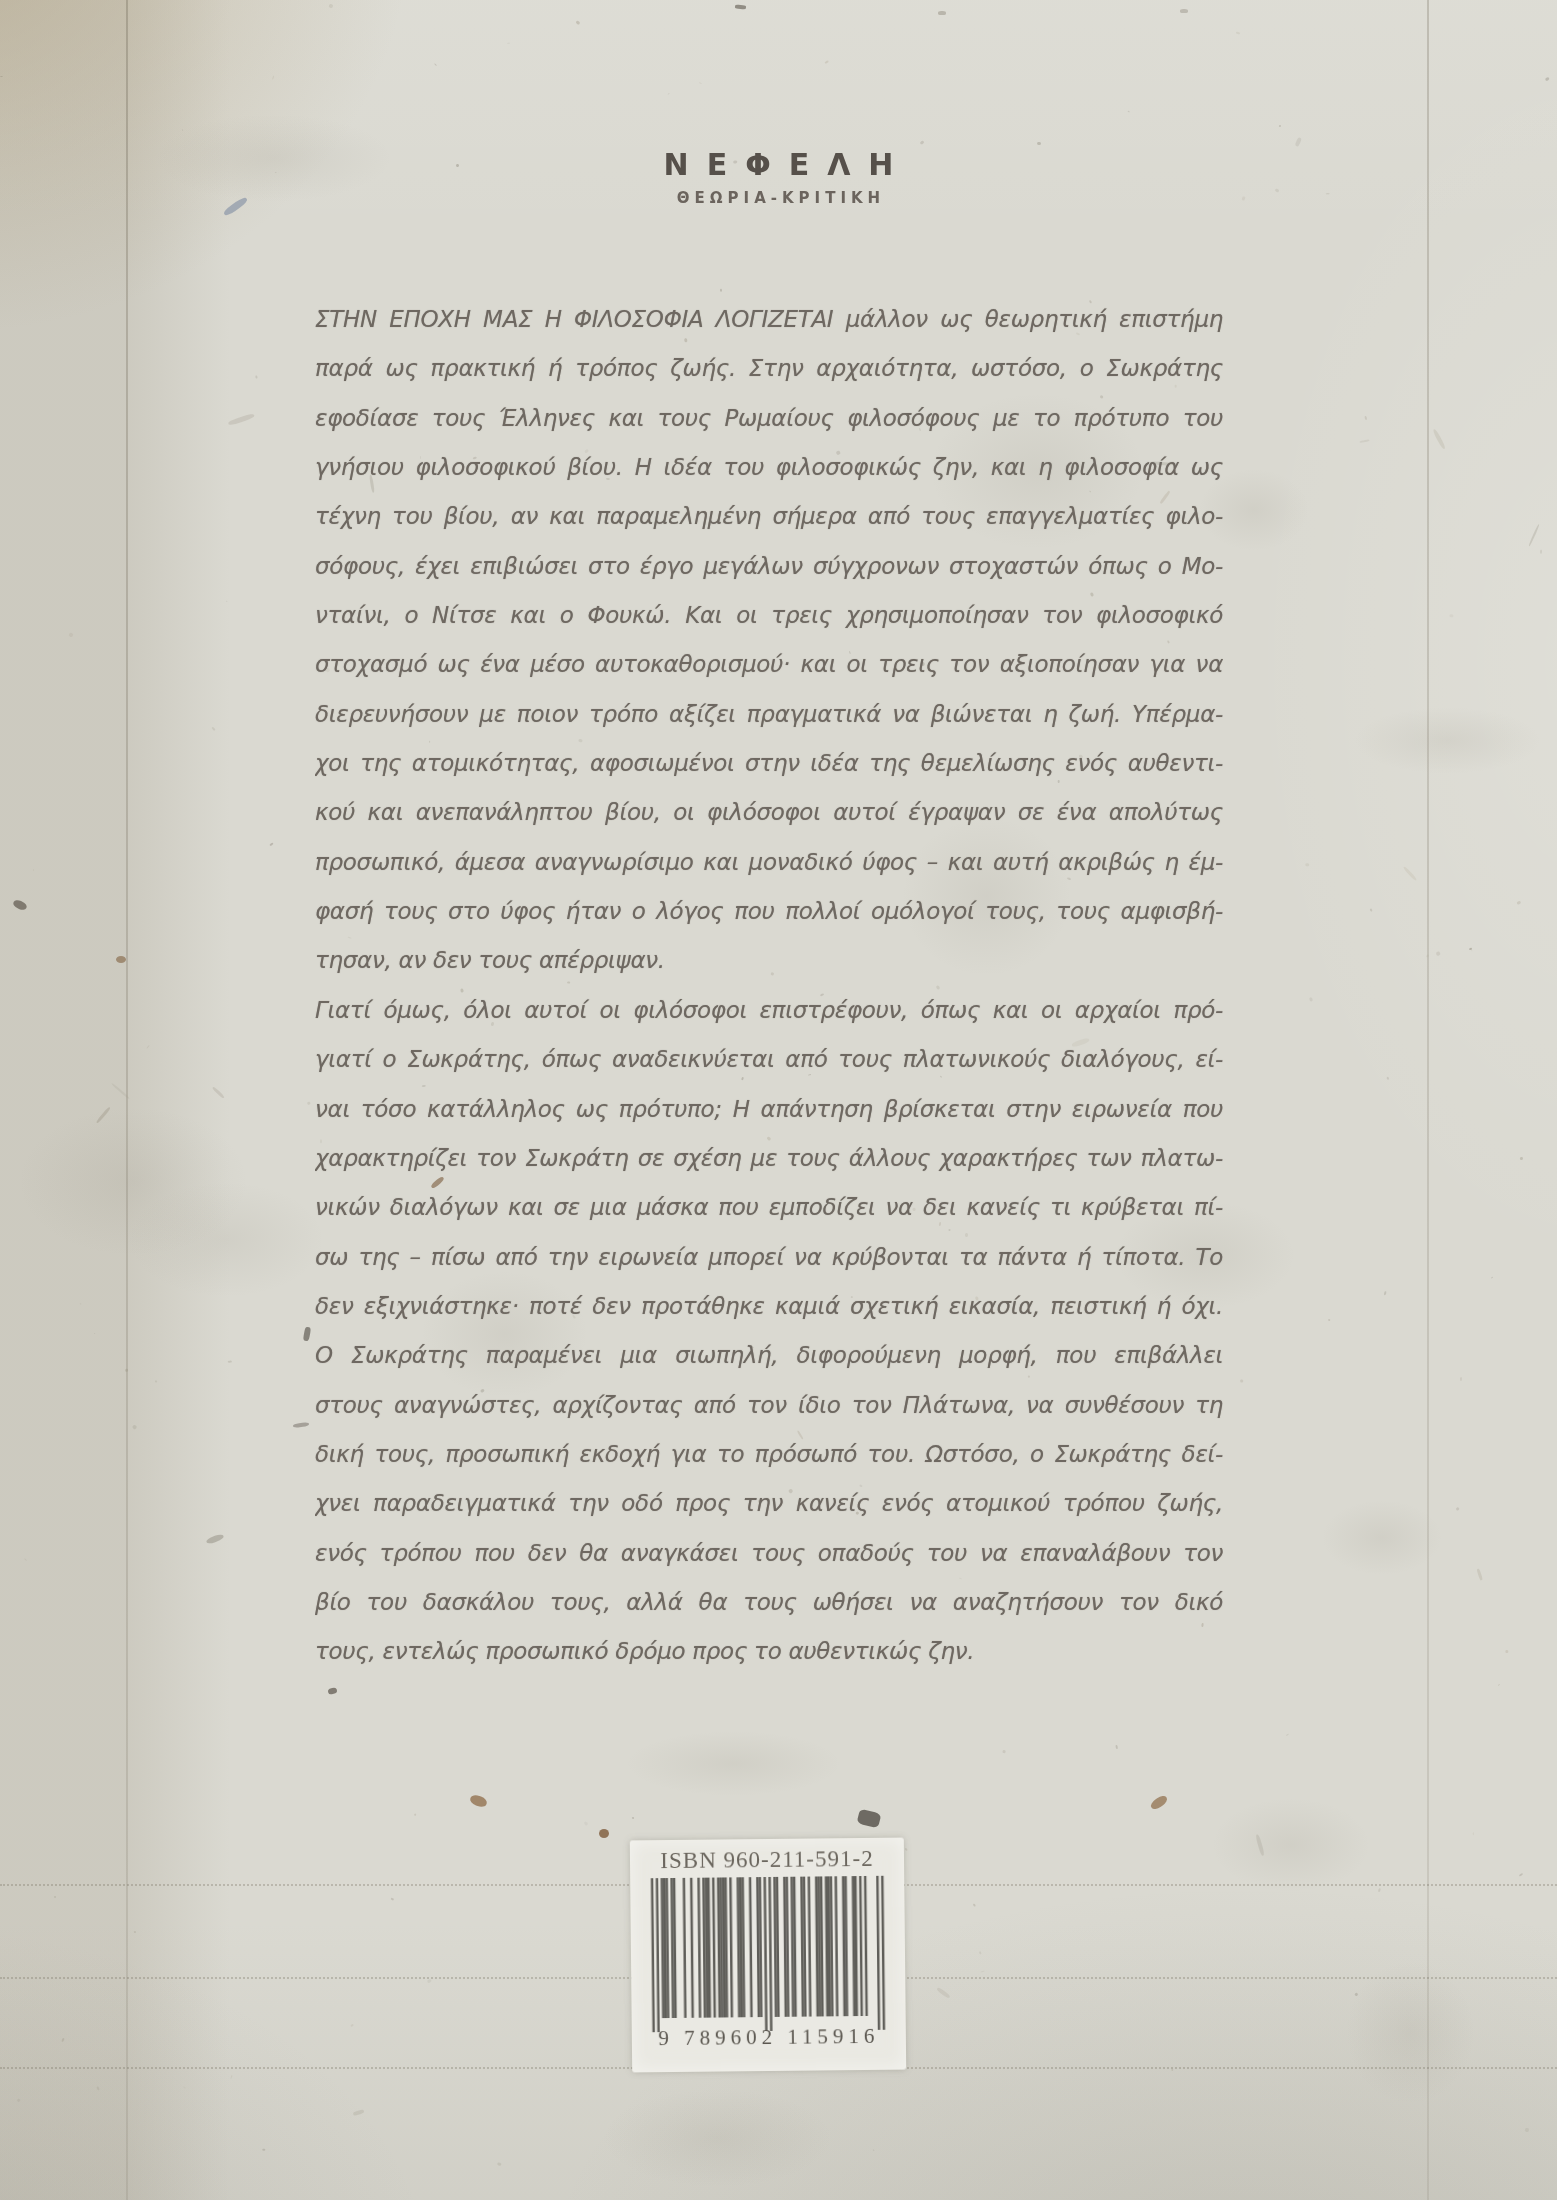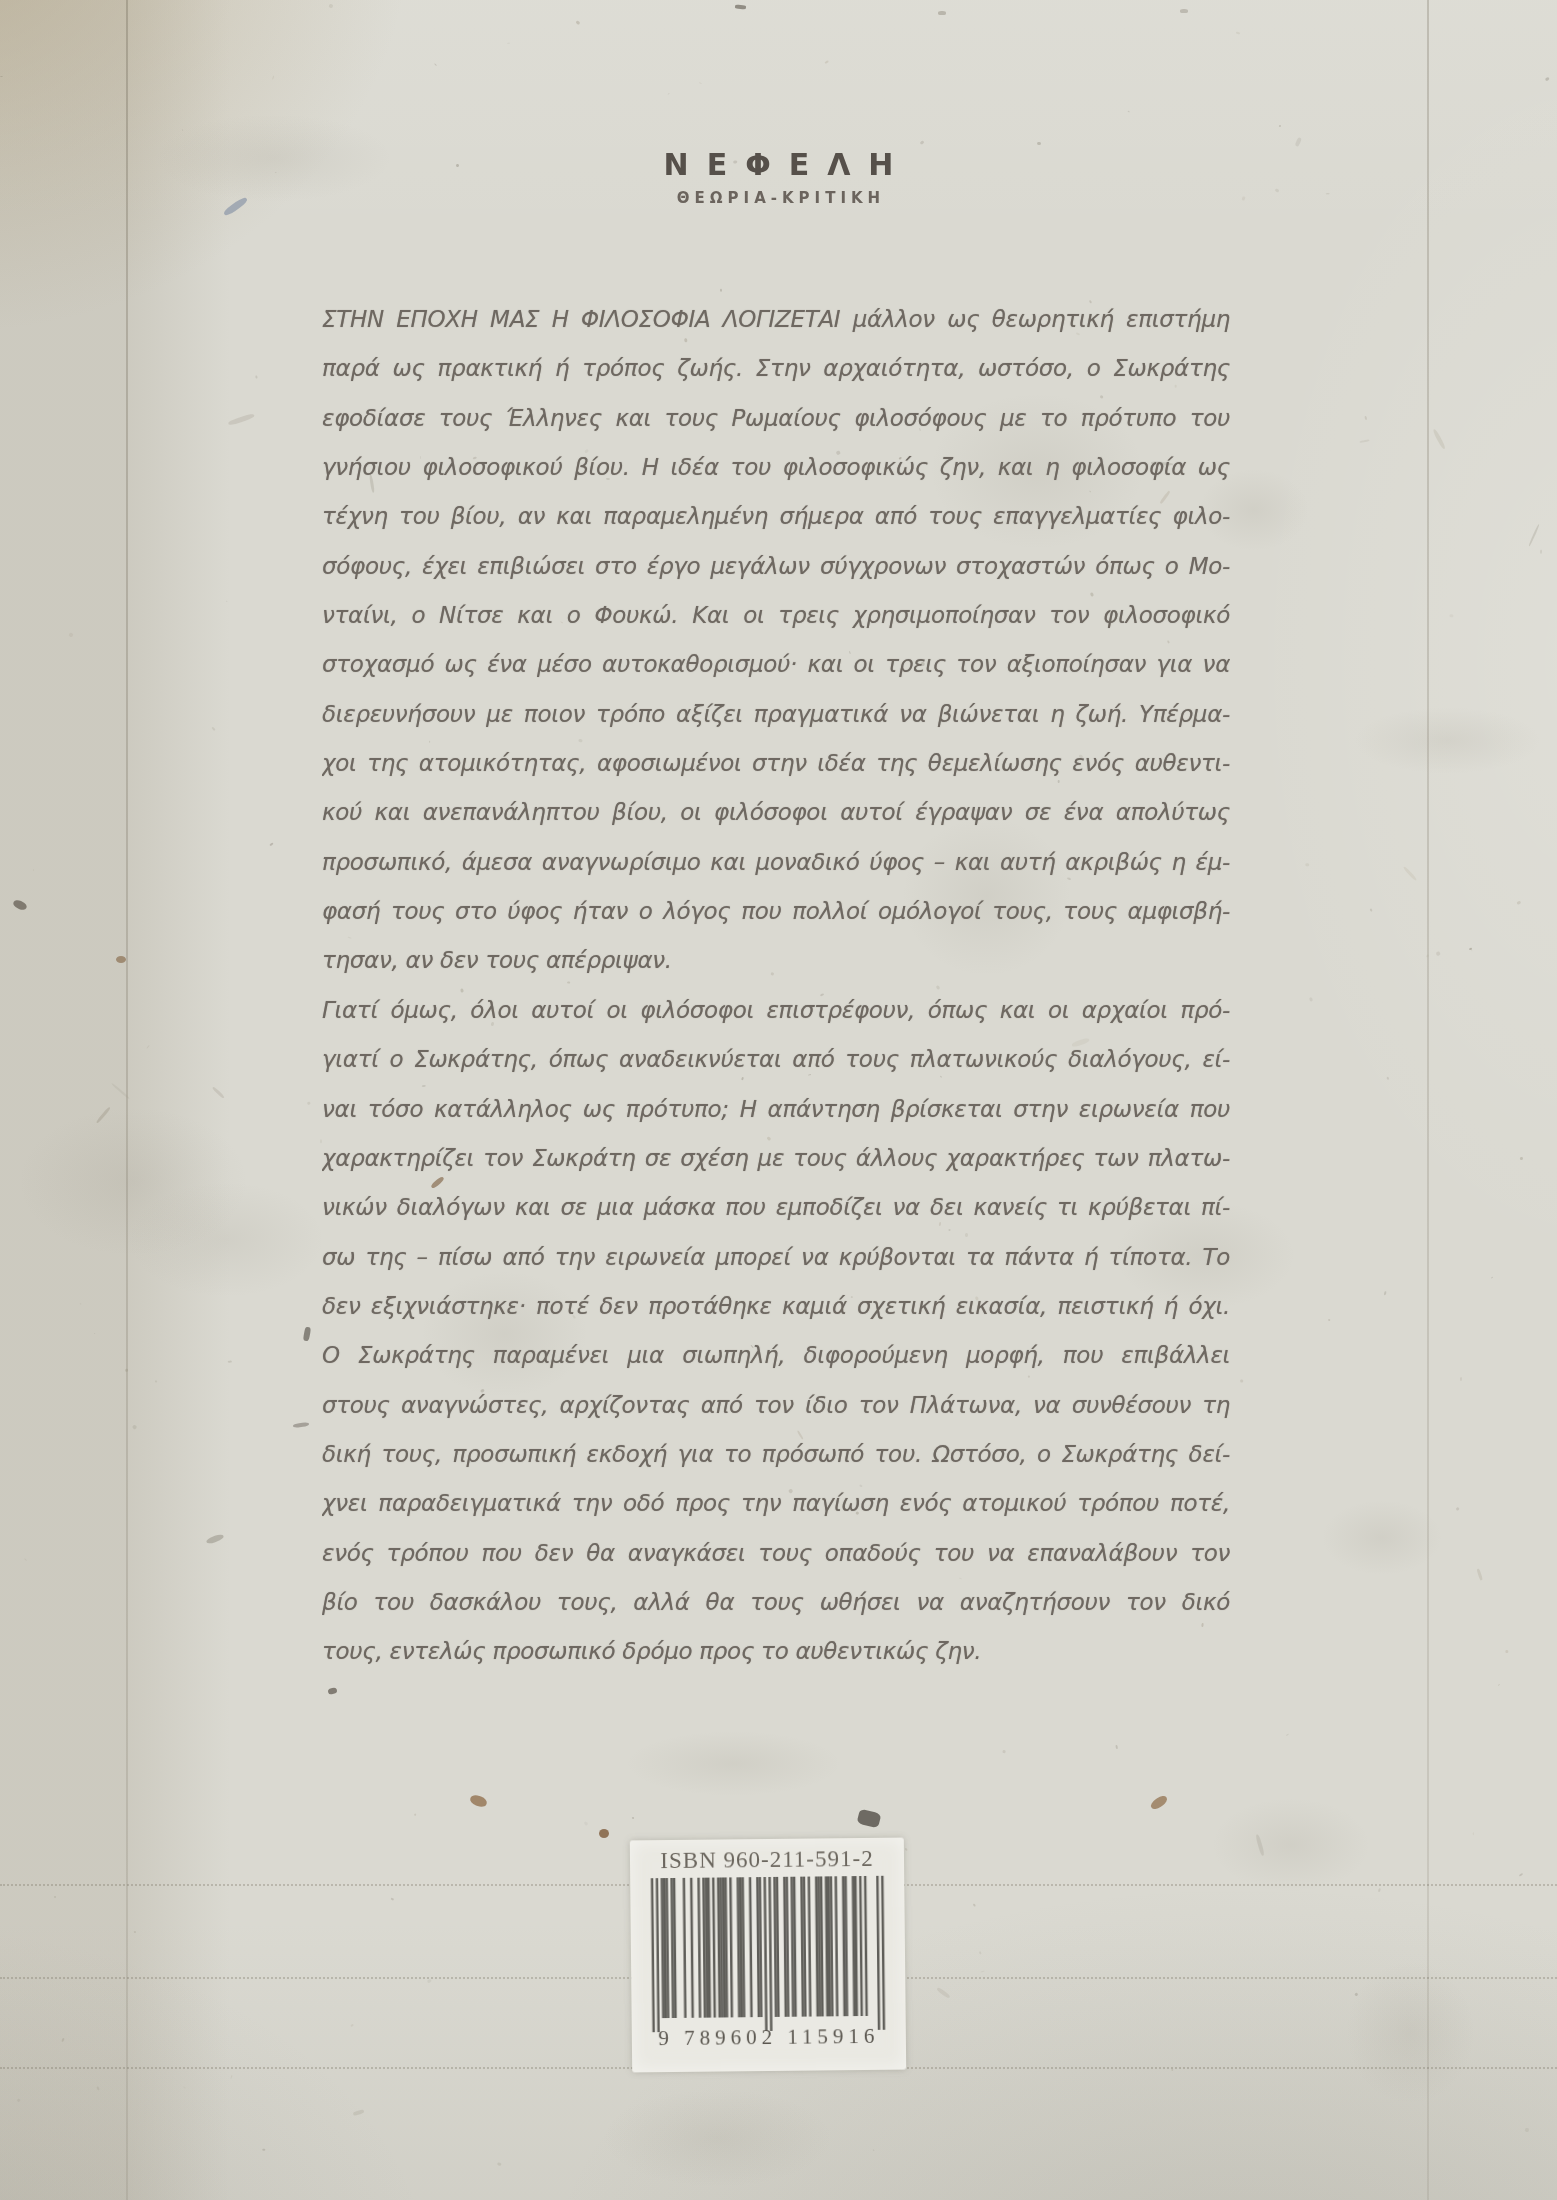--- a/index.html
+++ b/index.html
@@ -28,21 +28,21 @@
   .dot1{top:1884px;} .dot2{top:1977px;} .dot3{top:2067px;}
 
   
   .logo{position:absolute;top:147px;left:0;width:100%;text-align:center;z-index:4;
         color:#56504a;filter:blur(.4px);}
   .logo-name{font-size:30px;font-weight:bold;letter-spacing:18px;padding-left:18px;}
   .logo-series{font-size:15px;letter-spacing:5px;padding-left:5px;margin-top:7px;color:#6b645d;font-weight:bold;}
 
   
   #blurb{
-    position:absolute;left:322px;top:295px;width:908px;z-index:4;
+    position:absolute;left:315px;top:295px;width:908px;z-index:4;
     font-style:italic;font-size:23px;letter-spacing:-.3px;
     color:#6e6861;filter:blur(.35px);
     text-shadow:0 0 1px rgba(110,104,96,.55);
   }
   #blurb .line{
     height:49.35px;line-height:49.35px;overflow:hidden;
     text-align:justify;text-align-last:justify;white-space:nowrap;
   }
   #blurb .line.pend{text-align-last:left;}
 
@@ -100,21 +100,21 @@
     <div class="line">Γιατί όμως, όλοι αυτοί οι φιλόσοφοι επιστρέφουν, όπως και οι αρχαίοι πρό-</div>
     <div class="line">γιατί ο Σωκράτης, όπως αναδεικνύεται από τους πλατωνικούς διαλόγους, εί-</div>
     <div class="line">ναι τόσο κατάλληλος ως πρότυπο; Η απάντηση βρίσκεται στην ειρωνεία που</div>
     <div class="line">χαρακτηρίζει τον Σωκράτη σε σχέση με τους άλλους χαρακτήρες των πλατω-</div>
     <div class="line">νικών διαλόγων και σε μια μάσκα που εμποδίζει να δει κανείς τι κρύβεται πί-</div>
     <div class="line">σω της – πίσω από την ειρωνεία μπορεί να κρύβονται τα πάντα ή τίποτα. Το</div>
     <div class="line">δεν εξιχνιάστηκε· ποτέ δεν προτάθηκε καμιά σχετική εικασία, πειστική ή όχι.</div>
     <div class="line">Ο Σωκράτης παραμένει μια σιωπηλή, διφορούμενη μορφή, που επιβάλλει</div>
     <div class="line">στους αναγνώστες, αρχίζοντας από τον ίδιο τον Πλάτωνα, να συνθέσουν τη</div>
     <div class="line">δική τους, προσωπική εκδοχή για το πρόσωπό του. Ωστόσο, ο Σωκράτης δεί-</div>
-    <div class="line">χνει παραδειγματικά την οδό προς την παγίωση ενός ατομικού τρόπου ποτέ,</div>
+    <div class="line">χνει παραδειγματικά την οδό προς την κανείς ενός ατομικού τρόπου ζωής,</div>
     <div class="line">ενός τρόπου που δεν θα αναγκάσει τους οπαδούς του να επαναλάβουν τον</div>
     <div class="line">βίο του δασκάλου τους, αλλά θα τους ωθήσει να αναζητήσουν τον δικό</div>
     <div class="line pend">τους, εντελώς προσωπικό δρόμο προς το αυθεντικώς ζην.</div>
   </div>
 
 <div id="isbn-label">
   <div class="isbn-text">ISBN 960-211-591-2</div>
   <div class="barcode-wrap">
     <svg id="barcode-svg" width="238" height="188">
         <rect x="2.62" y="0" width="2.45" height="154" fill="#4b4a45" opacity="0.88"></rect>

